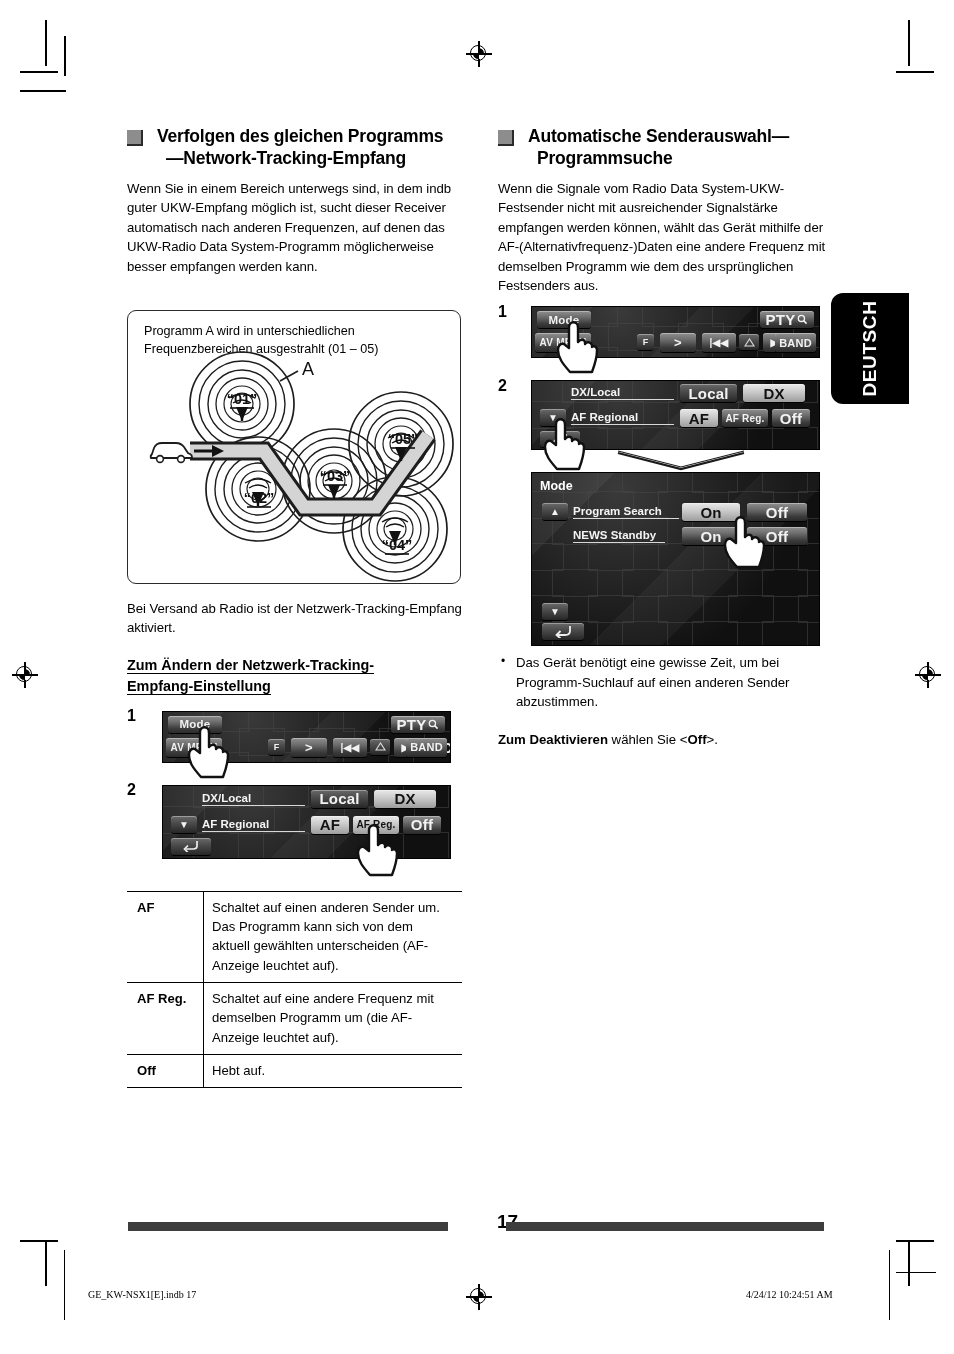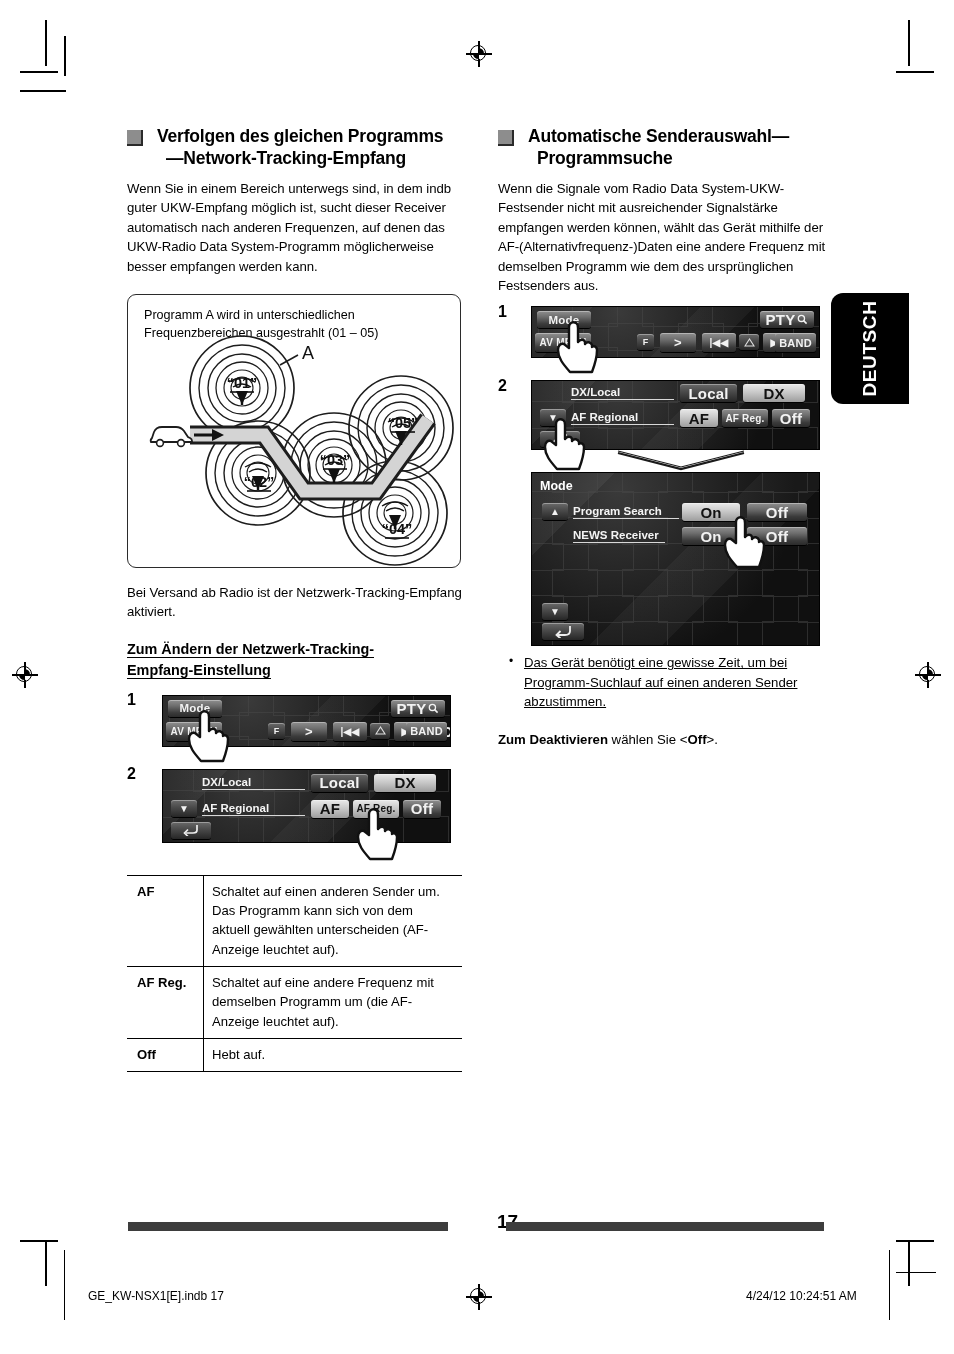--- a/index.html
+++ b/index.html
@@ -75,39 +75,39 @@
   .dcap{position:absolute;left:16px;top:11px;font-size:12.6px;line-height:18px;}
   .dbox svg{position:absolute;left:0;top:0;}
 
   
   table.tbl{border-collapse:collapse;width:335px;margin-top:14px;}
   table.tbl td{vertical-align:top;font-size:13.1px;line-height:19.3px;padding:6px 8px 7px 8px;
                border-top:1.4px solid #000;}
   table.tbl tr:last-child td{border-bottom:1.4px solid #000;}
   table.tbl td.k{width:58px;font-weight:bold;border-right:1.4px solid #000;padding-left:10px;}
 
-  ul.bul{margin:8px;padding:0;list-style:none;text-decoration:underline;}
+  ul.bul{margin:0;padding:0;list-style:none;}
   ul.bul li{position:relative;padding-left:18px;font-size:13.2px;line-height:19.4px;}
   ul.bul li:before{content:"\2022";position:absolute;left:3px;top:-1px;font-size:12px;}
 
   .note{font-size:13.2px;line-height:19.4px;margin-top:18px;}
   .note b{font-weight:bold;}
 
   
   .sidetab{position:absolute;left:831px;top:293px;width:78px;height:111px;background:#000;
            border-radius:12px 0 0 12px;}
   .sidetab span{position:absolute;left:0;top:0;width:111px;height:78px;
                 transform:rotate(-90deg) translate(-111px,0);transform-origin:0 0;
                 color:#fff;font-size:19px;font-weight:bold;letter-spacing:.6px;
                 display:flex;align-items:center;justify-content:center;}
 
   
   .footrule{position:absolute;height:9px;background:#3d3d3d;}
   .pageno{position:absolute;font-size:19px;font-weight:bold;margin-left:35px;}
-  .sig{position:absolute;font-size:12px;font-family:Liberation Sans, sans-serif;}
+  .sig{position:absolute;font-size:10px;font-family:Liberation Serif, serif;}
   .vbar{position:absolute;width:1px;background:#000;}
   .hbar{position:absolute;height:1px;background:#000;}
 </style>
 </head>
 <body>
 
 <div class="page">
 
   <div class="mark" style="left:45px;top:20px;width:1.5px;height:46px;"></div>
   <div class="mark" style="left:64px;top:36px;width:1.5px;height:40px;"></div>
@@ -147,21 +147,21 @@
   <div class="col col-left">
 
     <h2 class="sec">
       <i class="sq" style="top:4px;"></i>
       <span>Verfolgen des gleichen Programms</span><br>
       <span style="display:inline-block;padding-left:9px;">—Network-Tracking-Empfang</span>
     </h2>
 
     <p class="body">Wenn Sie in einem Bereich unterwegs sind, in dem indb guter UKW-Empfang möglich ist, sucht dieser Receiver automatisch nach anderen Frequenzen, auf denen das UKW-Radio Data System-Programm möglicherweise besser empfangen werden kann.</p>
 
-    <div class="dbox" style="margin-top:18px;">
+    <div class="dbox" style="margin-top:34px;">
       <div class="dcap">
         <span>Programm A wird in unterschiedlichen</span><br>
         <span>Frequenzbereichen ausgestrahlt (01 – 05)</span>
       </div>
 
       <svg width="332" height="272" viewBox="0 0 332 272">
         <defs>
           <g id="rings">
             <circle r="52" fill="none" stroke="#1d1d1d" stroke-width="1.7"></circle>
             <circle r="43" fill="none" stroke="#1d1d1d" stroke-width="1.4"></circle>
@@ -506,21 +506,21 @@
             <span style="left:230px;top:148px;"></span>
         </div>
 
         <div class="lcdtitle" style="left:8px;top:6px;">Mode</div>
 
         <div class="key dark" style="left:10px;top:30px;width:26px;height:17px;font-size:10px;">▲</div>
         <div class="lbl" style="left:41px;top:32px;width:106px;">Program Search</div>
         <div class="key lit" style="left:150px;top:30px;width:58px;height:18px;">On</div>
         <div class="key" style="left:215px;top:30px;width:60px;height:18px;">Off</div>
 
-        <div class="lbl" style="left:41px;top:56px;width:92px;">NEWS Receiver</div>
+        <div class="lbl" style="left:41px;top:56px;width:92px;">NEWS Standby</div>
         <div class="key" style="left:150px;top:54px;width:58px;height:18px;">On</div>
         <div class="key" style="left:215px;top:54px;width:60px;height:18px;">Off</div>
 
         <div class="key dark" style="left:10px;top:130px;width:26px;height:17px;font-size:10px;">▼</div>
         <div class="key dark" style="left:10px;top:150px;width:42px;height:17px;">
           <svg width="17" height="13" viewBox="0 0 17 13">
             <path d="M15,1 L15,6 Q15,10 10,10 L3,10" fill="none" stroke="#eee" stroke-width="1.8"></path>
             <path d="M5.5,6 L1.5,10 L5.5,13.5" fill="none" stroke="#eee" stroke-width="1.8"></path>
           </svg>
         </div>

